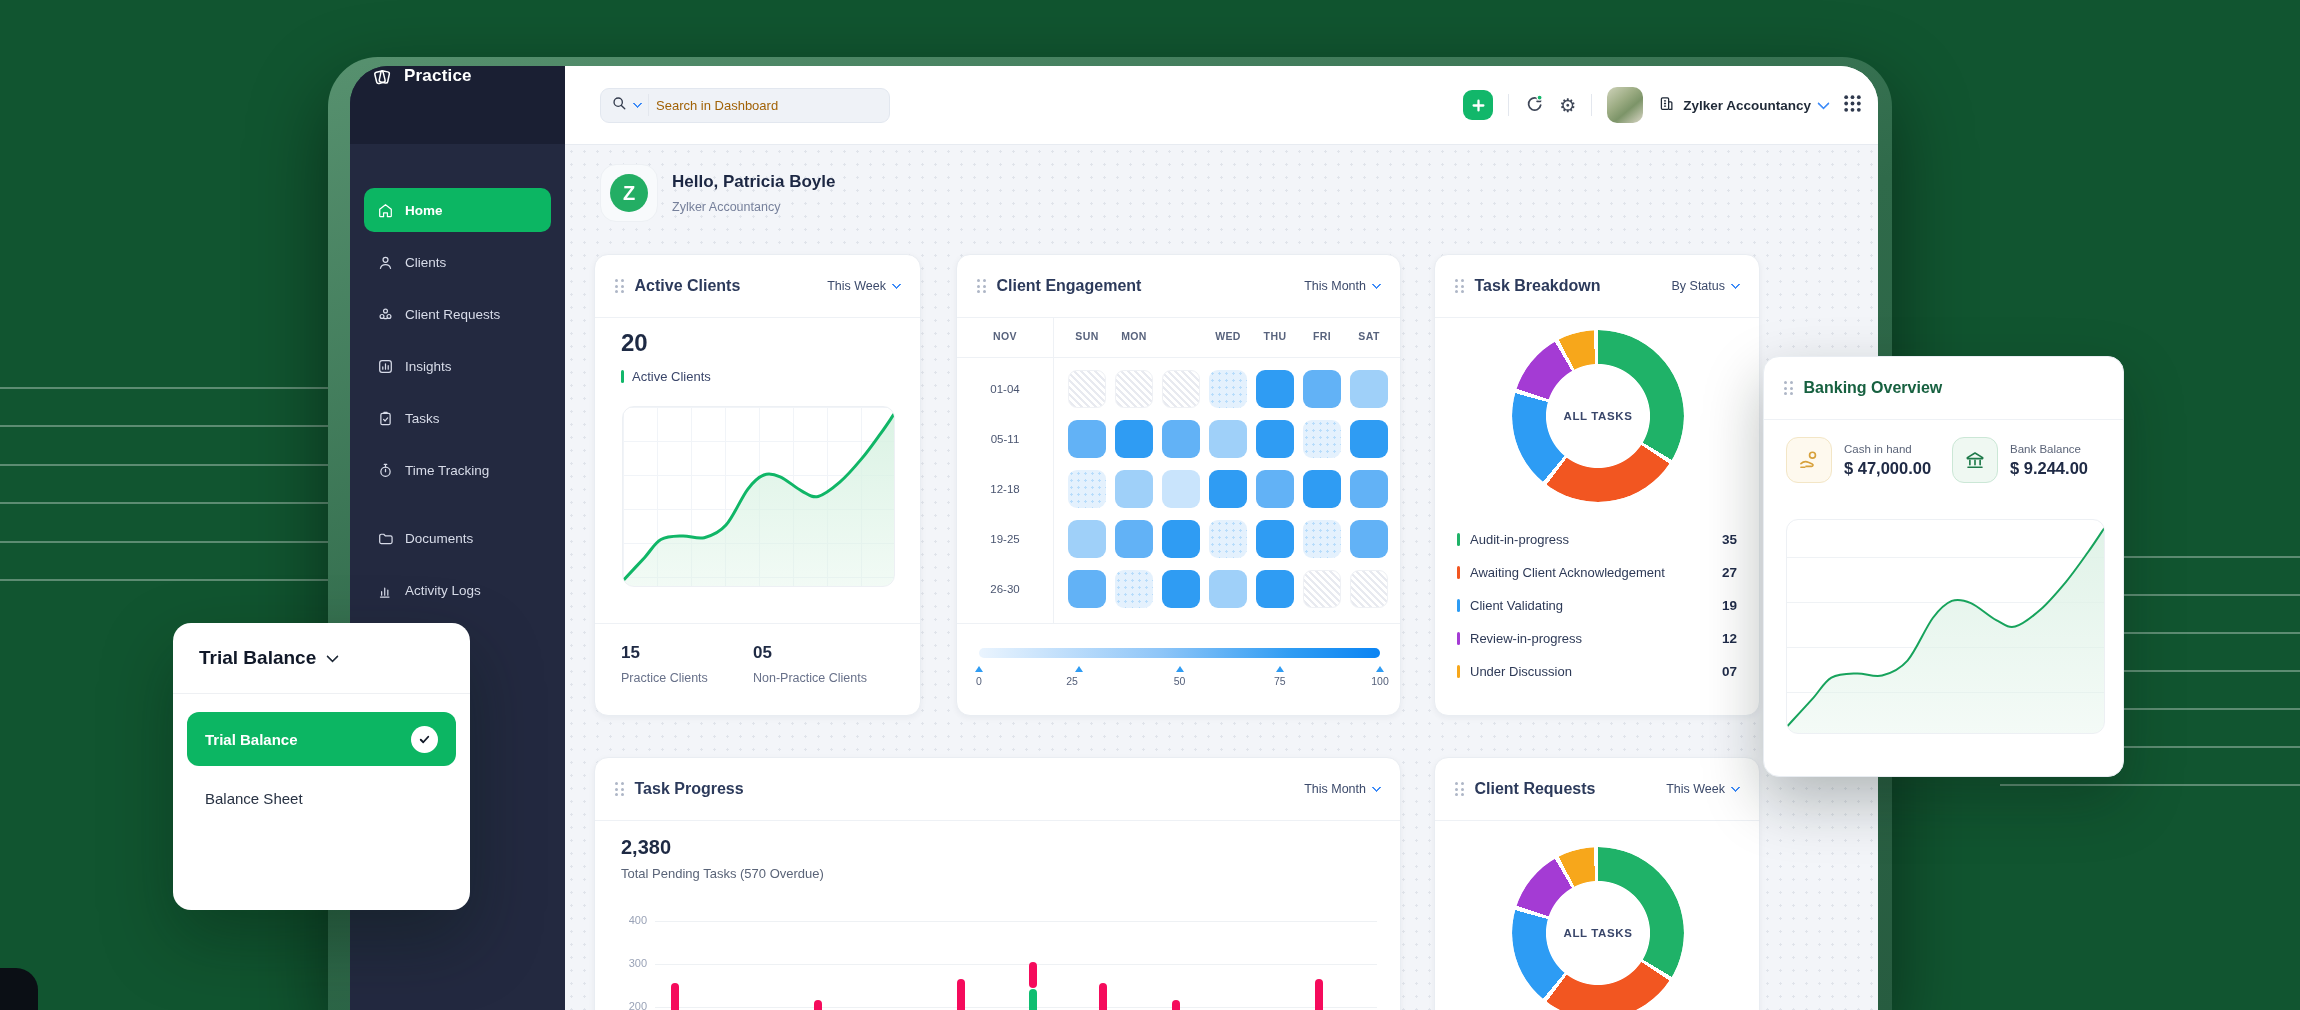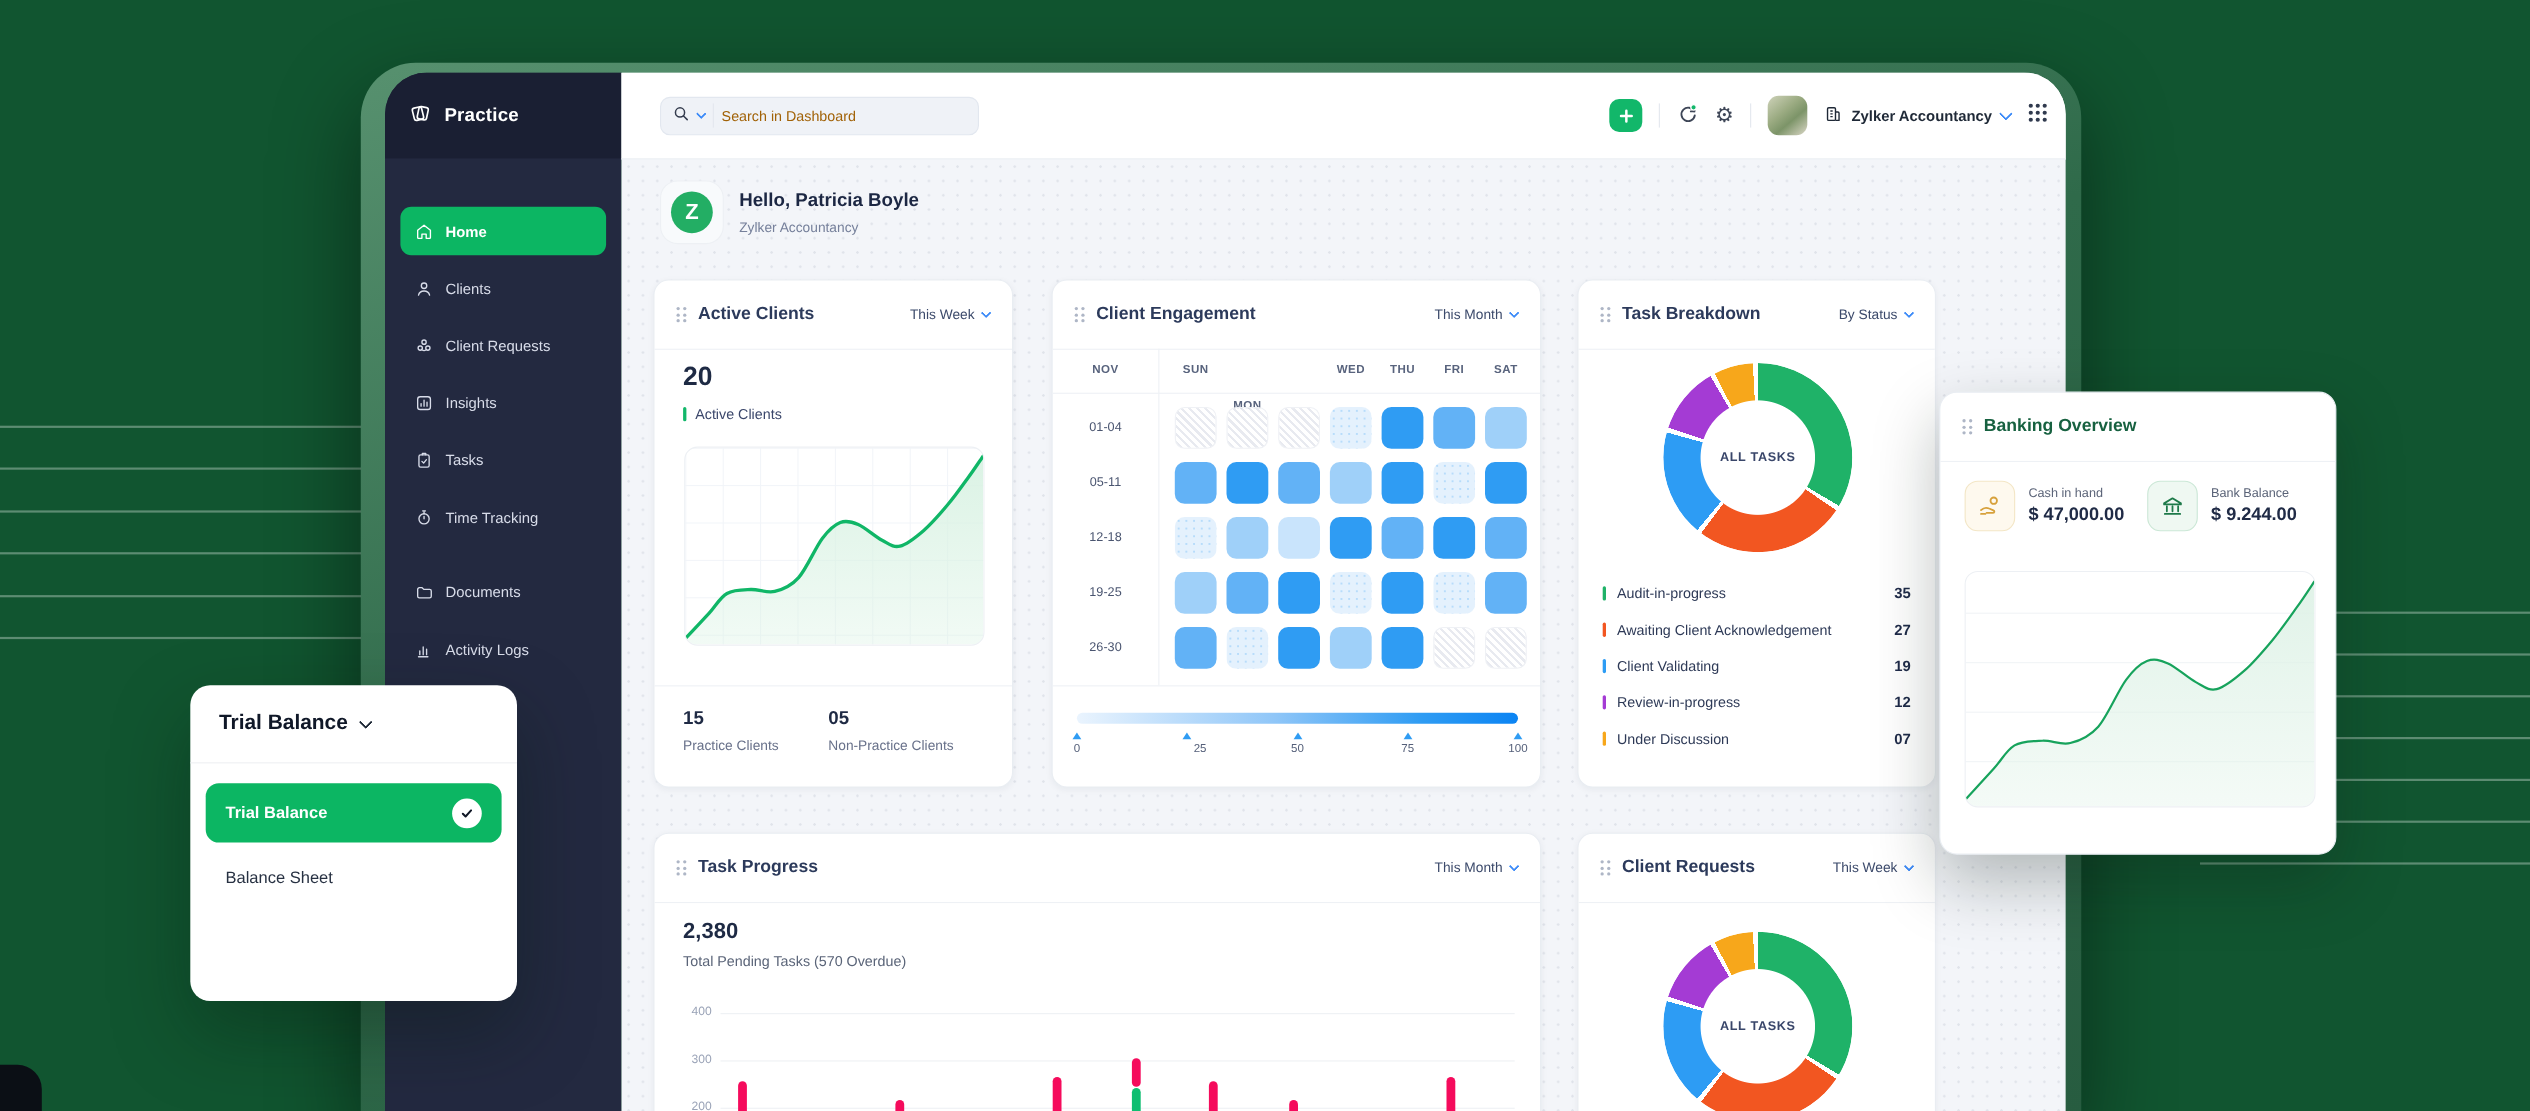--- a/index.html
+++ b/index.html
@@ -8,21 +8,21 @@
   .corner-shape{position:absolute;left:-34px;bottom:-30px;width:72px;height:72px;border-radius:22px;background:#0B0F15;}
 
   
   .device{position:absolute;left:328px;top:57px;width:1564px;height:960px;box-sizing:border-box;
     background:linear-gradient(160deg,#57916F 0%,#2F6A4A 45%,#275C40 100%);
     border-radius:50px 50px 0 0;padding:9px 14px 0 22px;box-shadow:0 30px 80px rgba(0,0,0,.45);}
   .screen{display:flex;width:100%;height:100%;border-radius:38px 38px 0 0;overflow:hidden;}
 
   
   .sidebar{width:215px;flex-shrink:0;background:#232940;color:#E9EBF4;display:flex;flex-direction:column;}
-  .brand{height:78px;background:#1A1F33;display:flex;align-items:center;gap:11px;padding:0 21px;flex-shrink:0;}
+  .brand{height:78px;background:#1A1F33;display:flex;gap:11px;padding:0 21px;flex-shrink:0;}
   .brand-label{font-size:17px;font-weight:bold;color:#FFFFFF;letter-spacing:.2px;}
   .menu{padding:44px 14px 0;}
   .mi{display:flex;align-items:center;gap:11px;height:44px;padding:0 13px;border-radius:10px;font-size:13.5px;color:#D8DCE9;margin-bottom:8px;box-sizing:border-box;}
   .mi .ic{display:flex;width:17px;height:17px;}
   .mi svg{width:17px;height:17px;stroke:currentColor;fill:none;stroke-width:1.6;stroke-linecap:round;stroke-linejoin:round;}
   .mi.active{background:#0CB663;color:#fff;font-weight:bold;}
   .mi.gap{margin-top:24px;}
 
   
   .main{flex:1;display:flex;flex-direction:column;min-width:0;background:#F3F5F9;}
@@ -350,21 +350,21 @@
         </span>
       <span class="card-title">Client Engagement</span>
       <span class="range">
         <span>This Month</span>
           <span class="chev sm"></span>
       </span>
     </div>
     <div id="heatmap" style="position:absolute;inset:0">
         <div class="hm-lab" style="left: 48px; top: 81px;">NOV</div>
         <div class="hm-lab" style="left: 130px; top: 81px;">SUN</div>
-        <div class="hm-lab" style="left: 177px; top: 81px; margin-top: 33px;">MON</div>
+        <div class="hm-lab" style="left: 177px; top: 81px;">MON</div>
         <div class="hm-lab" style="left: 224px; top: 81px; margin-top: 41px;">TUE</div>
         <div class="hm-lab" style="left: 271px; top: 81px;">WED</div>
         <div class="hm-lab" style="left: 318px; top: 81px;">THU</div>
         <div class="hm-lab" style="left: 365px; top: 81px;">FRI</div>
         <div class="hm-lab" style="left: 412px; top: 81px;">SAT</div>
         <div class="hm-week" style="left: 48px; top: 134px;">01-04</div>
         <div class="cell hatch" style="left: 111px; top: 115px;"></div>
         <div class="cell hatch" style="left: 158px; top: 115px;"></div>
         <div class="cell hatch" style="left: 205px; top: 115px;"></div>
         <div class="cell c10" style="left: 252px; top: 115px;"></div>
@@ -403,21 +403,21 @@
         <div class="cell c85" style="left: 299px; top: 315px;"></div>
         <div class="cell hatch" style="left: 346px; top: 315px;"></div>
         <div class="cell hatch" style="left: 393px; top: 315px;"></div>
         <div class="divider" style="left: 0px; top: 102px; right: 0px;"></div>
         <div class="hm-vline" style="left: 96px; top: 62px; height: 306px;"></div>
         <div class="divider" style="left: 0px; top: 368px; right: 0px;"></div>
         <div class="grad-bar" style="left: 22px; top: 393px; width: 401px;"></div>
         <div class="tri" style="left: 18px; top: 411px;"></div>
         <div class="tick-num" style="left: 5px; top: 420px;">0</div>
         <div class="tri" style="left: 118.25px; top: 411px;"></div>
-        <div class="tick-num" style="left: 117px; top: 420px;">25</div>
+        <div class="tick-num" style="left: 98px; top: 420px;">25</div>
         <div class="tri" style="left: 218.5px; top: 411px;"></div>
         <div class="tick-num" style="left: 205.5px; top: 420px;">50</div>
         <div class="tri" style="left: 318.75px; top: 411px;"></div>
         <div class="tick-num" style="left: 305.75px; top: 420px;">75</div>
         <div class="tri" style="left: 419px; top: 411px;"></div>
         <div class="tick-num" style="left: 406px; top: 420px;">100</div>
       </div>
   </div>
 
   <div class="card" style="left:1434px;top:254px;width:326px;height:462px">

